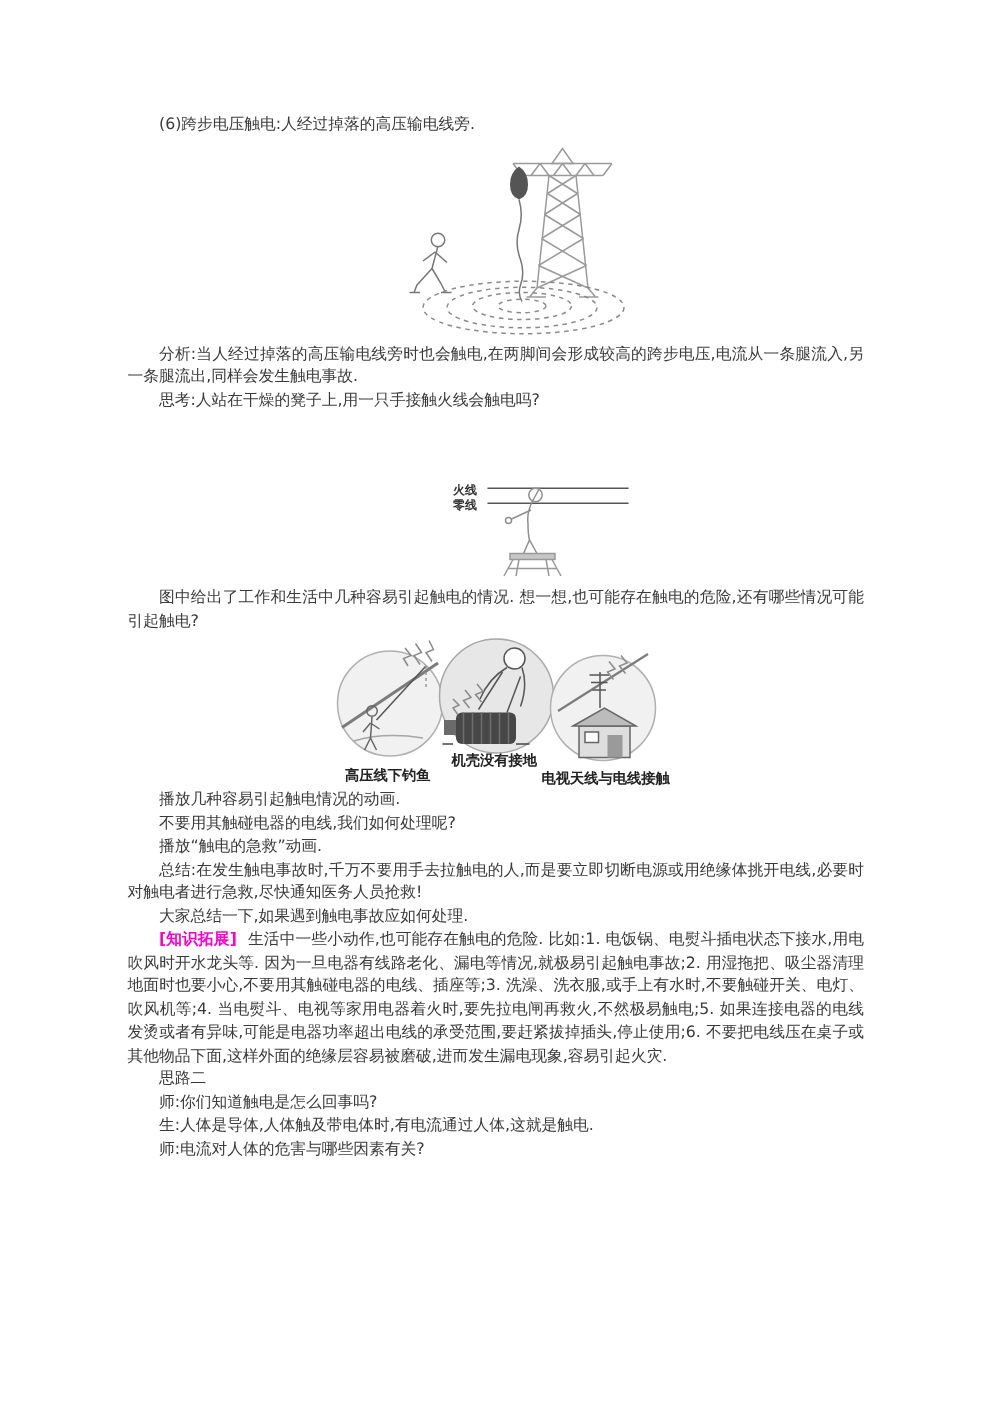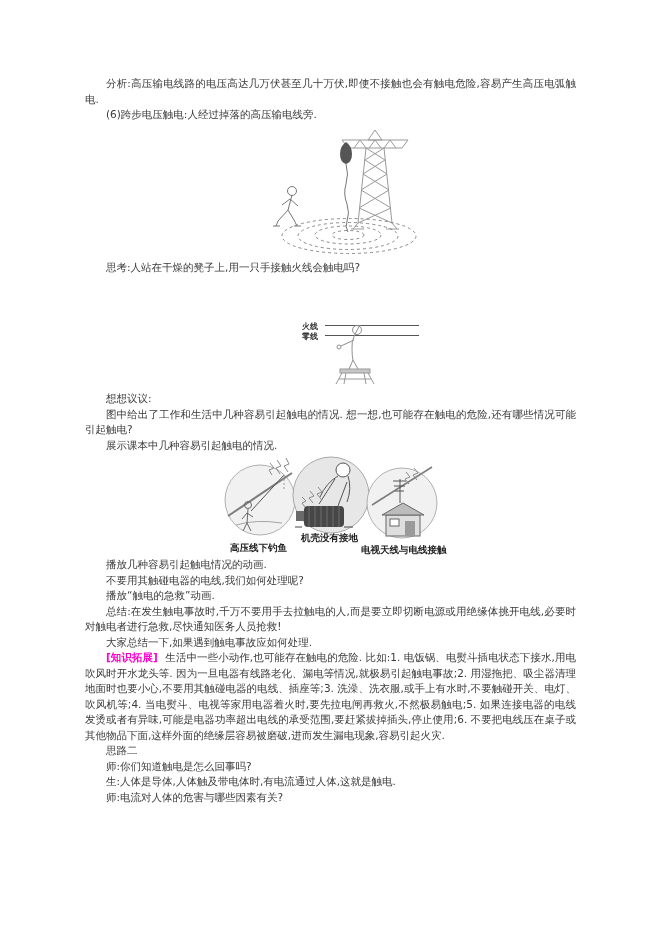--- a/index.html
+++ b/index.html
@@ -24,21 +24,20 @@
   .fig-stool svg{margin-left:203px;}
   .fig-hazards{padding-top:2px;height:102px;}
   .fig-hazards svg{margin-left:133px;}
   text{font-family:"DejaVu Sans","Liberation Sans",sans-serif;}
 </style>
 </head>
 <body style="background: rgb(255, 255, 255);">
 
 <div class="content" style="color: rgb(58, 58, 58);">
 
-  <p class="para">分析:高压输电线路的电压高达几万伏甚至几十万伏,即使不接触也会有触电危险,容易产生高压电弧触电.</p>
   <p class="para">(6)跨步电压触电:人经过掉落的高压输电线旁.</p>
 
   <div class="fig fig-step">
     <svg width="240" height="129" viewBox="0 0 240 129">
       <g stroke="#9a9a9a" fill="none" stroke-width="1">
         <path d="M145 3 L138 13 L152 13 Z"></path>
         <path d="M112 13 L178 13 M118 21 L172 21"></path>
         <path d="M112 13 L118 21 M130 13 L124 21 M130 13 L136 21 M145 13 L139 21 M145 13 L151 21 M160 13 L154 21 M160 13 L166 21 M178 13 L172 21"></path>
         <path d="M136 21 L128 96 M154 21 L162 96"></path>
         <path d="M136 21 L155 33 M154 21 L135 33 M135 33 L157 47 M155 33 L133 47 M133 47 L159 63 M157 47 L131 63 M131 63 L161 81 M159 63 L129 81 M129 81 L162 96 M161 81 L128 96"></path>
@@ -55,20 +54,21 @@
       </g>
       <g stroke="#8a8a8a" fill="none" stroke-dasharray="3 3">
         <ellipse cx="118" cy="108" rx="16" ry="4.5"></ellipse>
         <ellipse cx="118" cy="108" rx="33" ry="9"></ellipse>
         <ellipse cx="118" cy="109" rx="50" ry="13.5"></ellipse>
         <ellipse cx="119" cy="109" rx="67" ry="17.5"></ellipse>
       </g>
     </svg>
   </div>
 
+  <p class="para">分析:当人经过掉落的高压输电线旁时也会触电,在两脚间会形成较高的跨步电压,电流从一条腿流入,另一条腿流出,同样会发生触电事故.</p>
   <p class="para">思考:人站在干燥的凳子上,用一只手接触火线会触电吗?</p>
 
   <div class="fig fig-stool">
     <svg width="132" height="68" viewBox="0 0 132 68">
       <text x="14" y="10" font-size="8" font-weight="bold" fill="#333">火线</text>
       <text x="14" y="20" font-size="8" font-weight="bold" fill="#333">零线</text>
       <path d="M37 6.5 H131" stroke="#555"></path>
       <path d="M37 16.5 H131" stroke="#555"></path>
       <g stroke="#8f8f8f" fill="none">
         <circle cx="69" cy="11" r="4.5"></circle>
@@ -78,23 +78,21 @@
         <circle cx="51" cy="28" r="2"></circle>
         <path d="M65 41 L61 50 M65 41 L70 50"></path>
       </g>
       <g stroke="#999" fill="none">
         <rect x="52" y="50" width="30" height="4" fill="#c6c6c6"></rect>
         <path d="M54 54 L48 65 M80 54 L86 65 M58 54 L56 65 M76 54 L78 65 M51 60 L83 60"></path>
       </g>
     </svg>
   </div>
 
-  <p class="para">想想议议:</p>
   <p class="para">图中给出了工作和生活中几种容易引起触电的情况. 想一想,也可能存在触电的危险,还有哪些情况可能引起触电?</p>
-  <p class="para">展示课本中几种容易引起触电的情况.</p>
 
   <div class="fig fig-hazards">
     <svg width="238" height="100" viewBox="0 0 238 100">
       <g>
         <circle cx="42" cy="45" r="35" fill="#f1f1f1" stroke="#b0b0b0"></circle>
         <path d="M10 61 L74 18" stroke="#7c7c7c" stroke-width="2"></path>
         <path d="M18 70 Q38 64 64 68" stroke="#a5a5a5" fill="none"></path>
         <circle cx="30" cy="50" r="3.5" stroke="#666" fill="none"></circle>
         <path d="M30 54 L29 68 M29 58 L24 64 M29 58 L35 62 M29 68 L25 76 M29 68 L33 76" stroke="#666" fill="none"></path>
         <path d="M33 56 L66 20" stroke="#555"></path>

